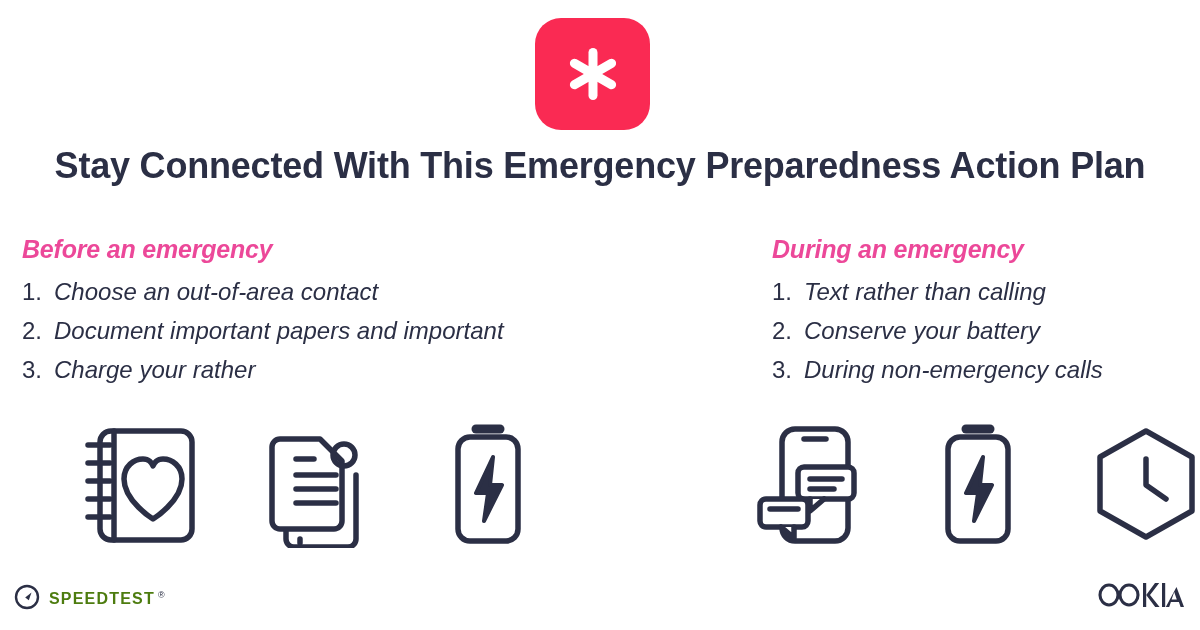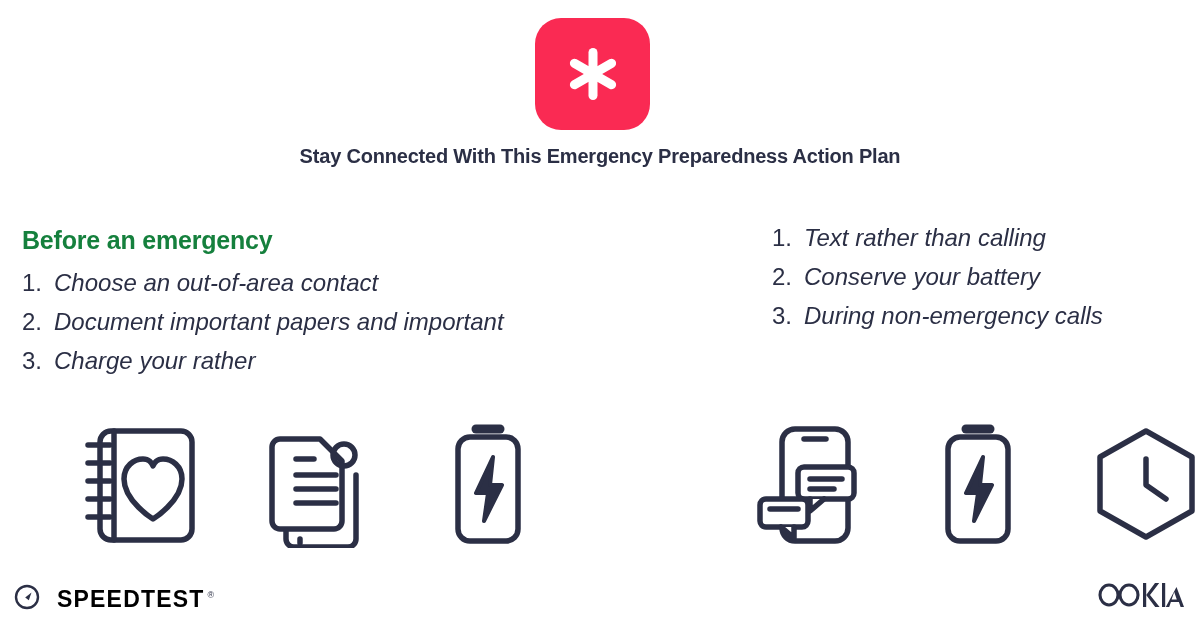--- a/index.html
+++ b/index.html
@@ -36,40 +36,41 @@
   }
   .badge svg { display: block; }
 
   
   .title {
     position: absolute;
     top: 145px;
     left: 0;
     width: 1200px;
     text-align: center;
-    font-size: 20px;
+    font-size: 36px;
     font-weight: bold;
     letter-spacing: -0.2px;
     color: #2b2f45;
   }
 
   
   .col {
     position: absolute;
     top: 218px;
   }
   .col-left { left: 22px; width: 740px; }
   .col-right { left: 772px; width: 420px; }
 
   .col-heading {
     font-size: 25px;
     font-weight: bold;
-    color: #15803d;
-    margin: 8px 0 8px 0;
+    color: #ec4899;
+    margin: 17px 0 8px 0;
     letter-spacing: -0.2px;
+    font-style: italic;
   }
   ol.steps {
     list-style: none;
     margin: 0;
     padding: 0;
   }
   ol.steps li {
     font-size: 24px;
     line-height: 39px;
     color: #2b2f45;
@@ -104,25 +105,24 @@
   
   .footer-left {
     position: absolute;
     left: 14px;
     bottom: 16px;
     display: flex;
     align-items: center;
     gap: 9px;
   }
   .footer-left .wordmark {
-    font-size: 23px;
+    font-size: 16px;
     font-weight: bold;
     letter-spacing: 1.2px;
-    color: #000000;
-    margin-left: 8px;
+    color: #4d7c0f;
   }
   .footer-left .tm {
     font-size: 9px;
     color: #2b2f45;
     align-self: flex-start;
     margin-top: 6px;
     margin-left: -6px;
   }
   .footer-right {
     position: absolute;
@@ -164,20 +164,21 @@
         <span class="txt">Document important papers and important</span>
       </li>
       <li>
         <span class="num">3.</span>
         <span class="txt">Charge your rather</span>
       </li>
     </ol>
   </div>
 
   <div class="col col-right">
+    <h2 class="col-heading">During an emergency</h2>
     <ol class="steps">
       <li>
         <span class="num">1.</span>
         <span class="txt">Text rather than calling</span>
       </li>
       <li>
         <span class="num">2.</span>
         <span class="txt">Conserve your battery</span>
       </li>
       <li>

